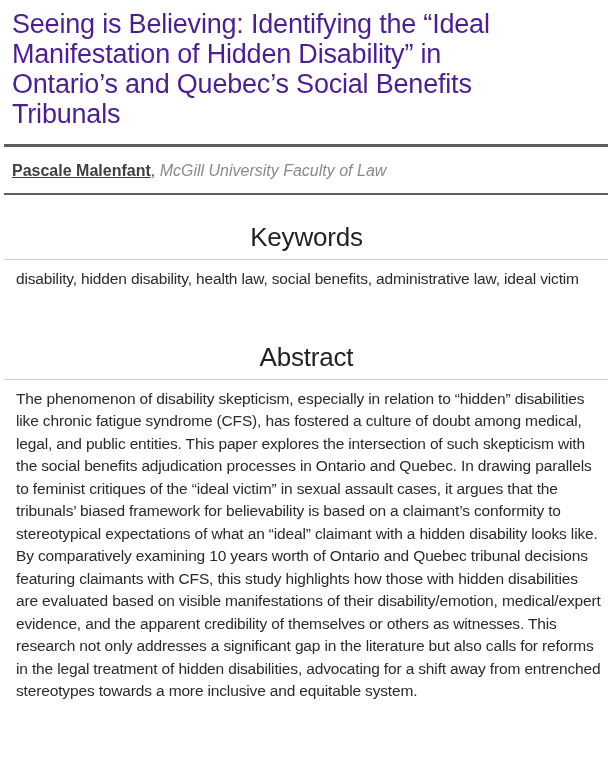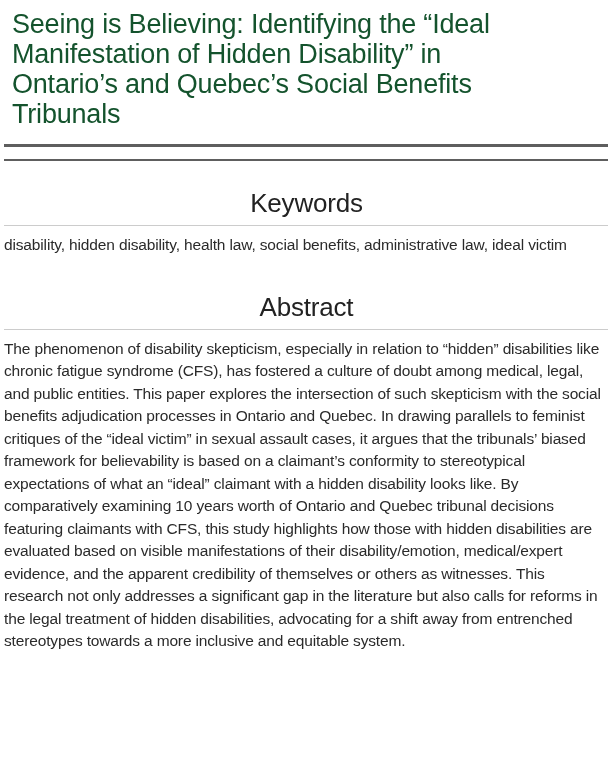--- a/index.html
+++ b/index.html
@@ -17,21 +17,21 @@
     height: 757px;
     background: #ffffff;
   }
   .article-title {
     margin: 9px 12px 0 12px;
     max-width: 535px;
     font-size: 27px;
     line-height: 30px;
     font-weight: 400;
     letter-spacing: -0.2px;
-    color: #14532d;
+    color: #4c1d95;
   }
   hr {
     border: 0;
     margin-left: 4px;
     margin-right: 5px;
   }
   .rule-dark-thick {
     height: 3px;
     background: #5e5e5e;
     margin-top: 15px;
@@ -69,39 +69,42 @@
   .section-heading {
     margin: 28px 12px 0 12px;
     font-size: 26px;
     line-height: 28px;
     font-weight: 400;
     letter-spacing: -0.2px;
     color: #222222;
     text-align: center;
   }
   .section-heading.abstract-heading {
-    margin-top: 36px;
+    margin-top: 52px;
   }
   .body-text {
-    margin: 8px 12px 0 4px;
+    margin: 8px 12px 0 16px;
     font-size: 15.5px;
     line-height: 22.5px;
     letter-spacing: -0.15px;
     color: #2a2a2a;
   }
 </style>
 </head>
 <body>
 
 <div class="page">
 
   <h1 class="article-title">Seeing is Believing: Identifying the “Ideal Manifestation of Hidden Disability” in Ontario’s and Quebec’s Social Benefits Tribunals</h1>
 
   <hr class="rule-dark-thick">
 
+  <p class="author-byline">
+    <a class="author-name">Pascale Malenfant</a><span class="author-separator">, </span><span class="author-affiliation">McGill University Faculty of Law</span>
+  </p>
 
   <hr class="rule-dark-thin">
 
   <h2 class="section-heading">Keywords</h2>
 
   <hr class="rule-light">
 
   <p class="body-text">disability, hidden disability, health law, social benefits, administrative law, ideal victim</p>
 
   <h2 class="section-heading abstract-heading">Abstract</h2>

